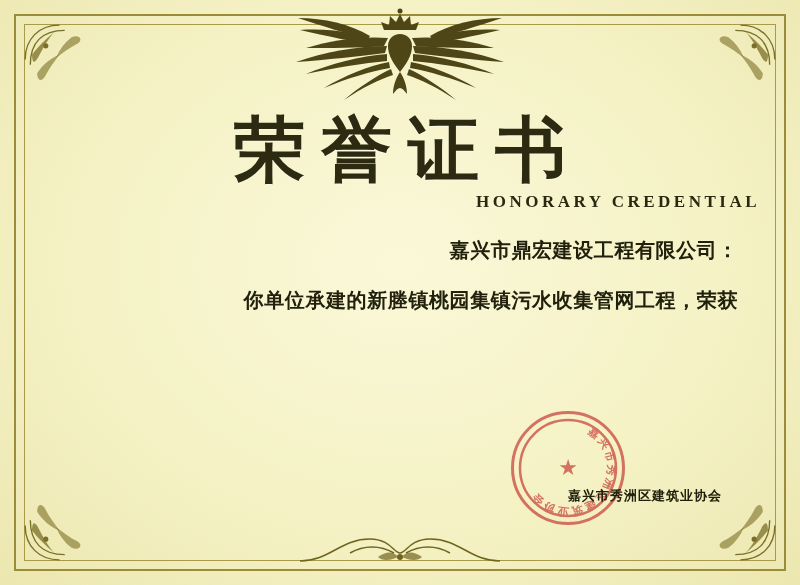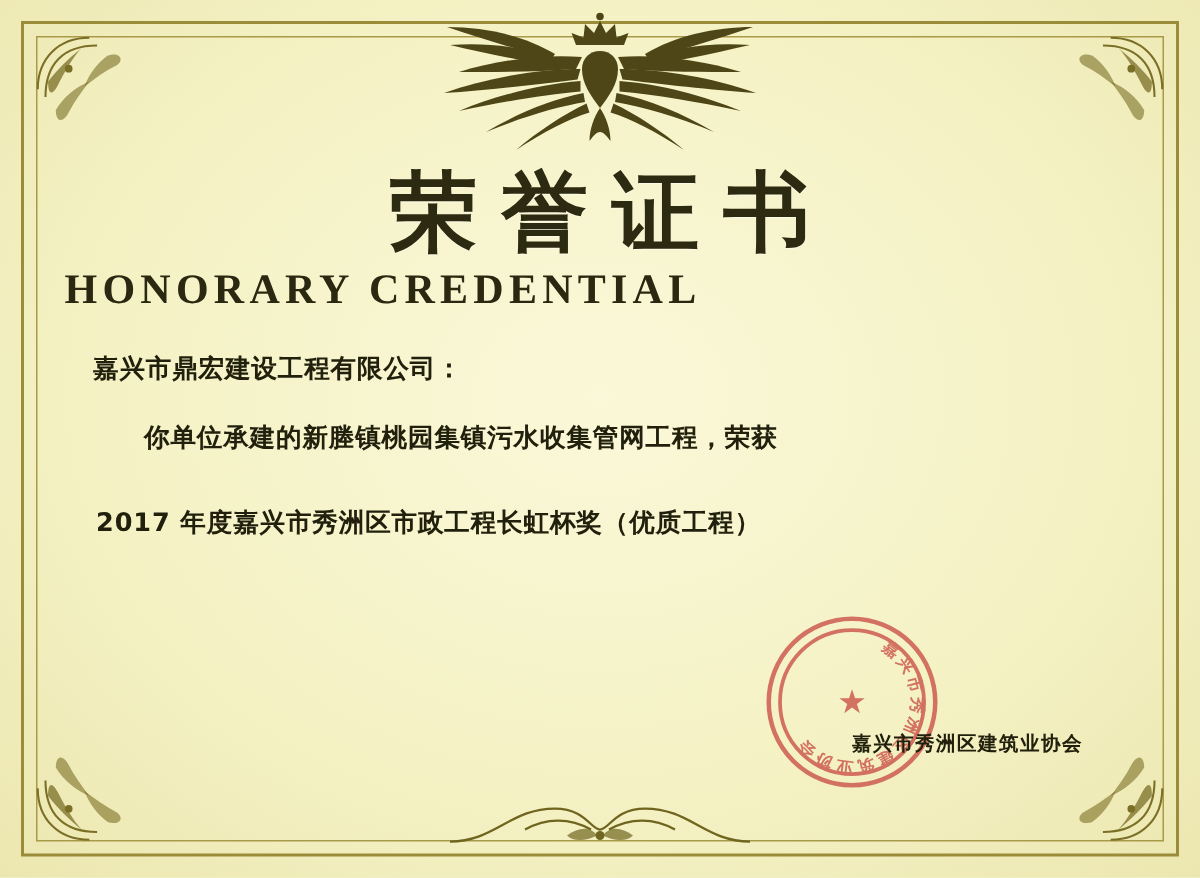--- a/index.html
+++ b/index.html
@@ -81,53 +81,54 @@
   .content {
     position: absolute;
     left: 40px;
     right: 40px;
     top: 100px;
     bottom: 60px;
   }
   .title-cn {
     text-align: center;
     font-family: "DejaVu Serif", serif;
-    font-size: 58px;
+    font-size: 71px;
     font-weight: bold;
     letter-spacing: 16px;
     color: #2c2a10;
     line-height: 1.1;
     text-indent: 16px;
     margin-top: 10px;
     text-shadow: 0 1px 0 rgba(255,255,255,0.5);
   }
   .title-en {
-    text-align: left;
+    text-align: right;
     font-family: "Liberation Serif", serif;
-    font-size: 28px;
+    font-size: 17px;
     font-weight: bold;
     letter-spacing: 3.5px;
     color: #2a2810;
     margin-top: 4px;
     text-indent: 3px;
   }
   .body-text {
     margin-top: 26px;
     padding: 0 22px;
     color: #20200c;
     font-family: "DejaVu Sans", sans-serif;
   }
   .line {
-    font-size: 17px;
+    font-size: 20px;
     font-weight: bold;
     letter-spacing: 0.6px;
     line-height: 1.2;
+    text-align: right;
   }
   .line.salutation { margin-bottom: 26px; }
-  .line.indent { text-indent: 34px; margin-bottom: 36px; }
+  .line.indent { text-indent: 34px; margin-bottom: 20px; }
   .line.award { text-indent: 0px; margin-bottom: 28px; padding-left: 2px;}
   .line.closing { text-indent: 34px; }
 
   
   .signature {
     position: absolute;
     right: 78px;
     bottom: 68px;
     text-align: center;
     color: #20200c;
@@ -249,21 +250,20 @@
     </svg>
   </div>
 
   <div class="content">
     <div class="title-cn">荣誉证书</div>
     <div class="title-en">HONORARY CREDENTIAL</div>
 
     <div class="body-text">
       <div class="line salutation">嘉兴市鼎宏建设工程有限公司：</div>
       <div class="line indent">你单位承建的新塍镇桃园集镇污水收集管网工程，荣获</div>
-      <div class="line award">2017 年度嘉兴市秀洲区市政工程长虹杯奖（优质工程）</div>
     </div>
   </div>
 
   <div class="seal">
     <svg viewBox="0 0 108 108">
       <circle cx="54" cy="54" r="48" fill="none" stroke="#c6413b" stroke-width="2.5"></circle>
       <path id="sealpath" d="M54,14 a40,40 0 1,1 -0.1,0" fill="none"></path>
       <text font-family="DejaVu Sans, sans-serif" font-size="11" font-weight="bold" fill="#c6413b" letter-spacing="2">
         <textPath href="#sealpath" startOffset="8%">嘉兴市秀洲区建筑业协会</textPath>
       </text>

